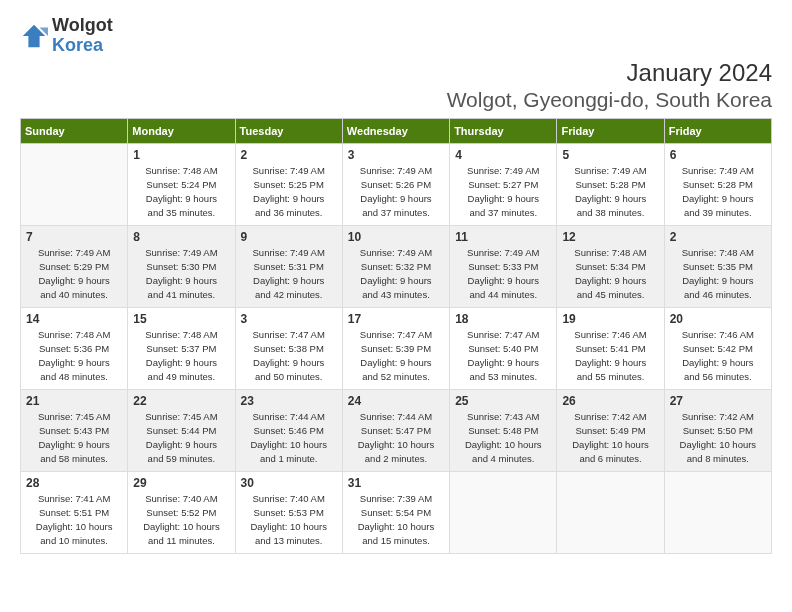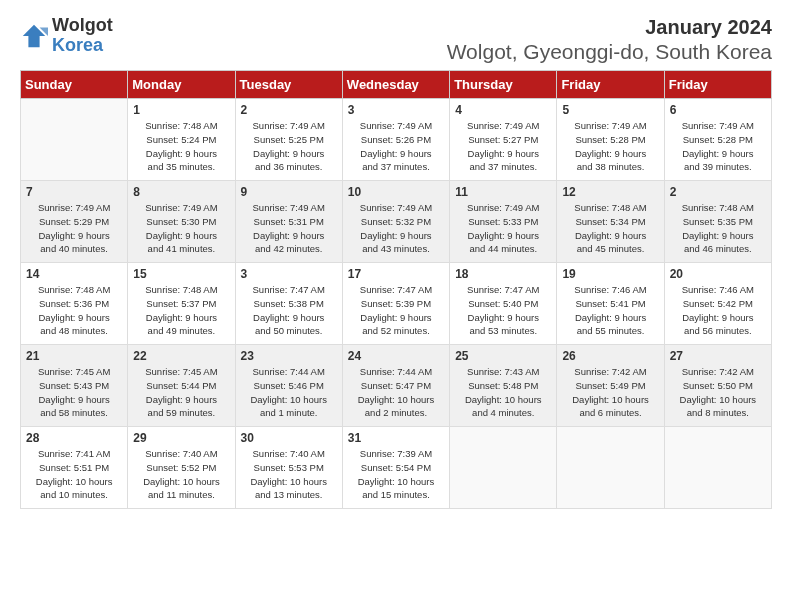--- a/index.html
+++ b/index.html
@@ -41,39 +41,40 @@
     }
     .logo-icon {
       width: 28px;
       height: 28px;
       margin-right: 4px;
     }
     .title-block {
       text-align: right;
     }
     .month-title {
-      font-size: 20px;
-      font-weight: bold;
+      font-size: 24px;
+      font-weight: normal;
       color: #333;
       line-height: 1.1;
+      margin-top: 44px;
     }
     .location {
       font-size: 21px;
       color: #555;
       margin-top: 2px;
     }
     .calendar-table {
       width: 100%;
       border-collapse: collapse;
       margin-top: 6px;
     }
     .calendar-table th {
-      background-color: #b91c1c;
+      background-color: #4d7c0f;
       color: #fff;
-      font-size: 13px;
+      font-size: 11px;
       font-weight: bold;
       padding: 6px 4px;
       text-align: left;
       border: 1px solid #ccc;
       margin-left: 23px;
     }
     .calendar-table td {
       vertical-align: top;
       border: 1px solid #ddd;
       padding: 4px 5px;

